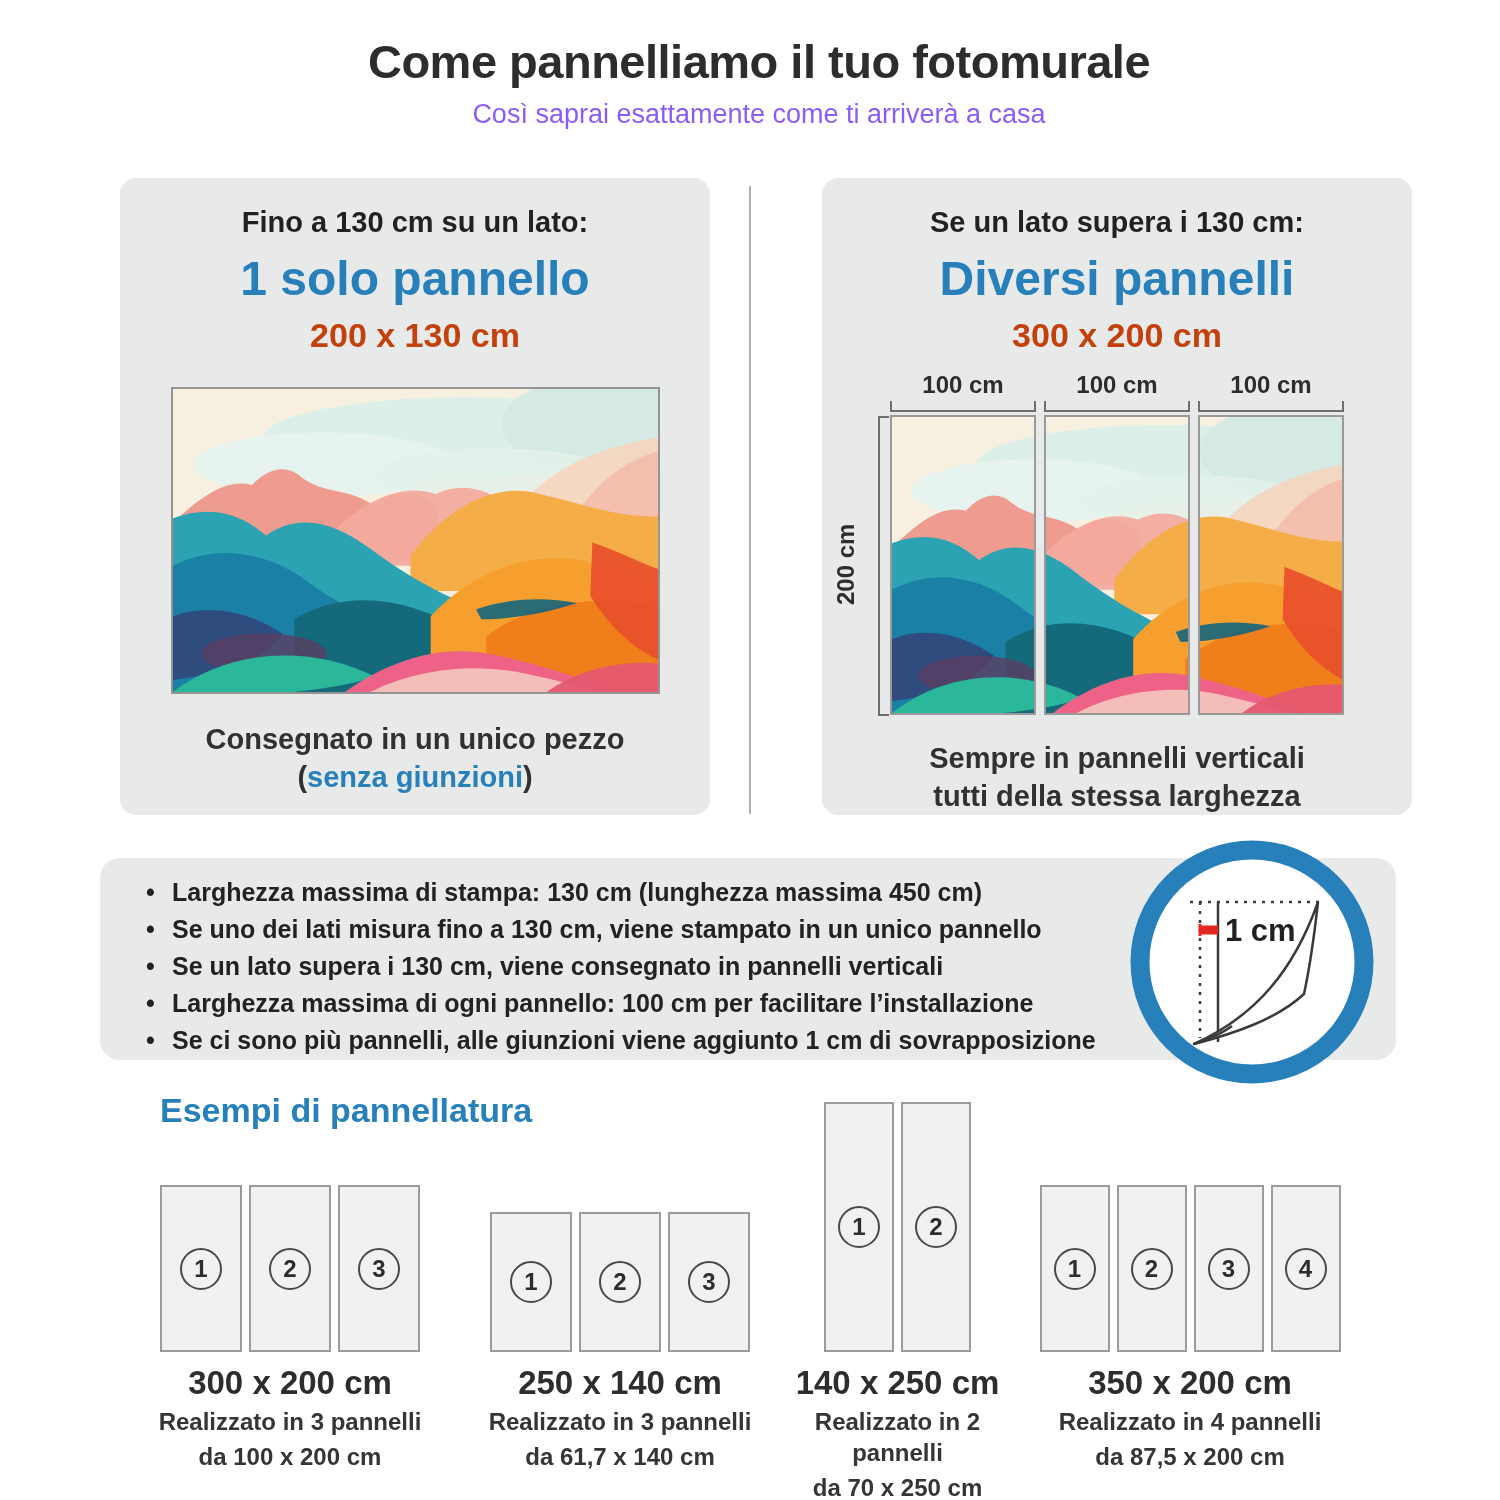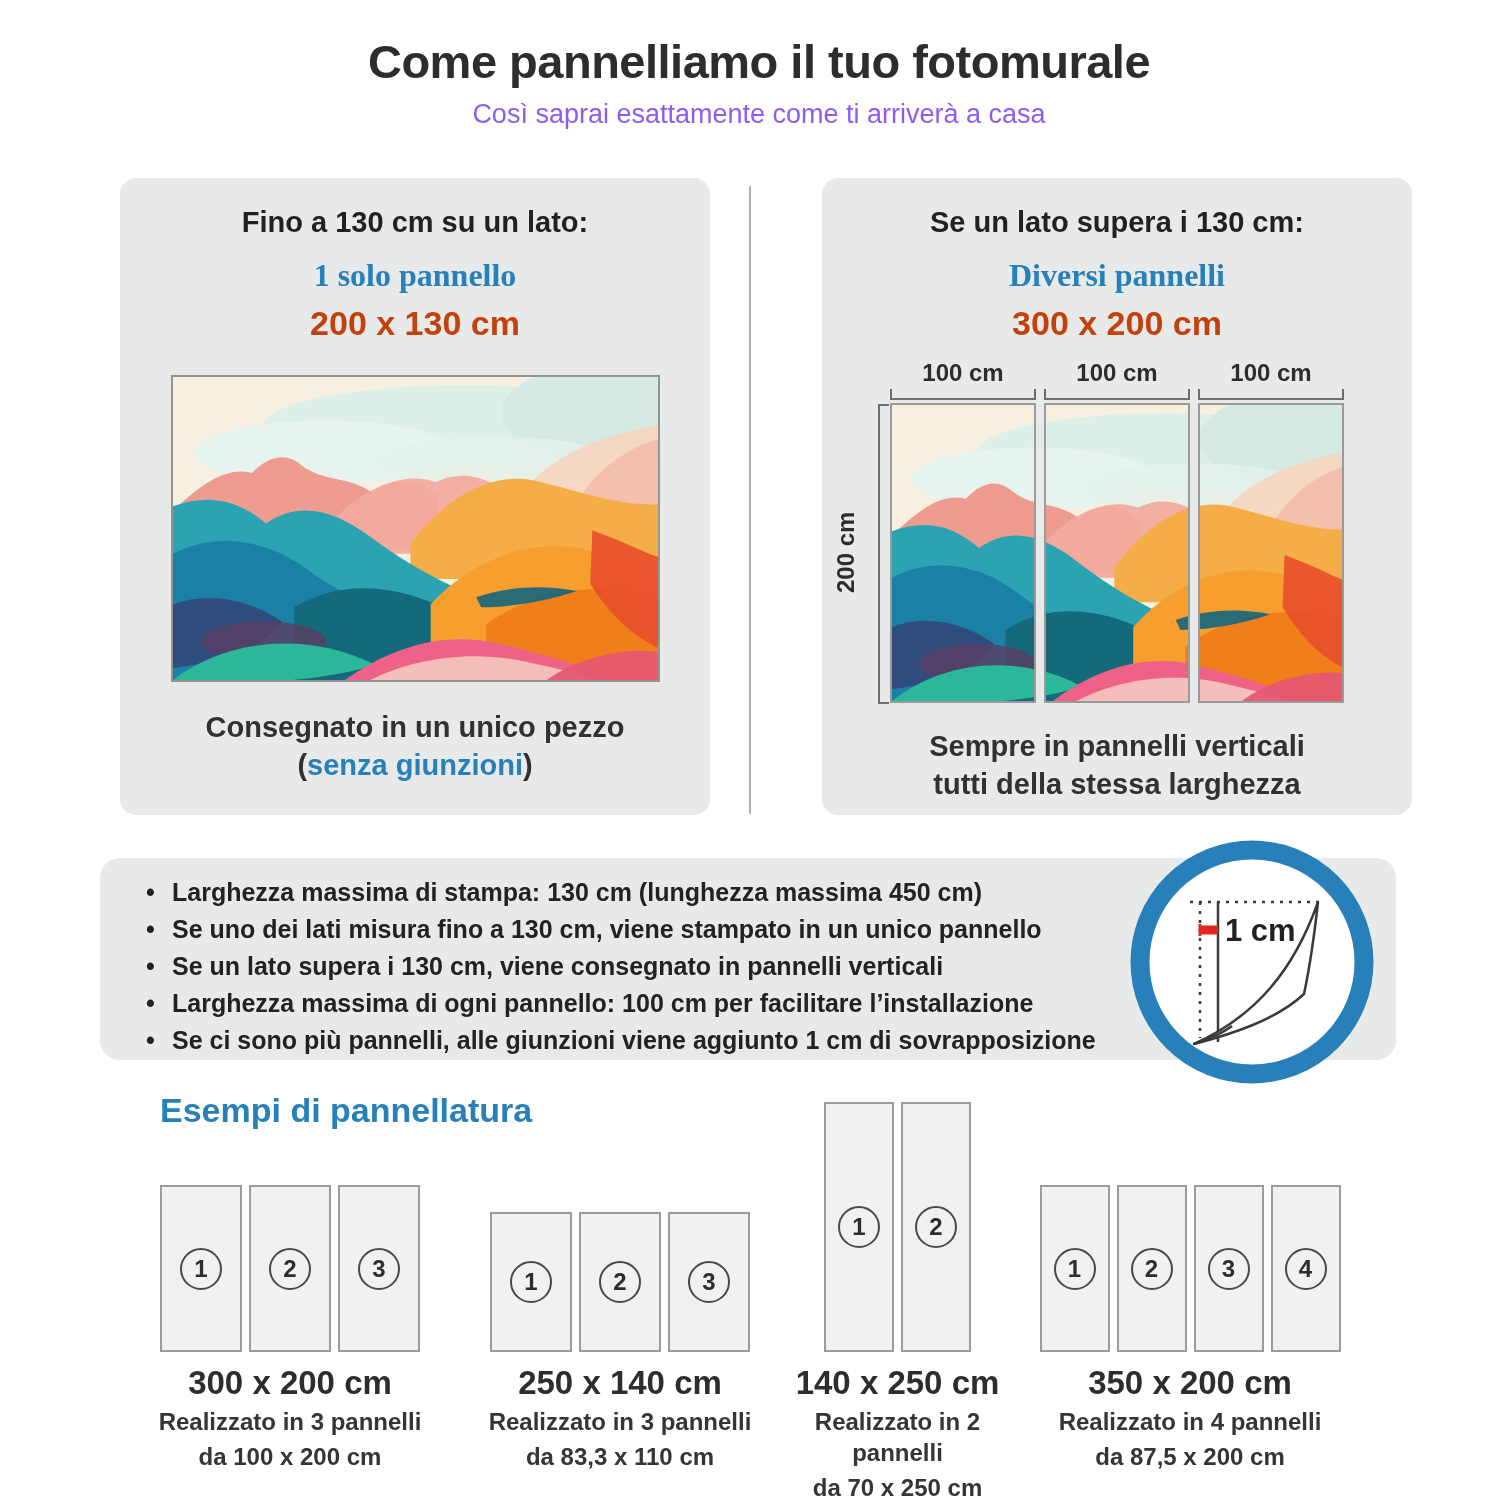--- a/index.html
+++ b/index.html
@@ -17,21 +17,21 @@
   .hdr .sub{margin-top:10px;font-size:27px;font-weight:normal;color:#8b5cf6;}
   
   .card{
     position:absolute;top:178px;width:590px;height:637px;
     background:#e8e9e9;border-radius:16px;text-align:center;
   }
   .card.left{left:120px;}
   .card.right{left:822px;}
   .divider{position:absolute;left:749px;top:186px;width:2px;height:628px;background:#b0b0b0;}
   .card .intro{margin:0;padding-top:28px;font-size:29px;font-weight:bold;color:#1f2122;}
-  .card .headline{margin-top:18px;font-size:32px;font-weight:bold;color:#2880ba;font-family:Liberation Serif, serif;}
+  .card .headline{margin-top:12px;font-size:48px;font-weight:bold;color:#2880ba;}
   .card .size{margin-top:10px;font-size:34px;font-weight:bold;color:#c2410c;}
   .artwork-frame{
     display:inline-block;margin-top:32px;border:2px solid #949494;
     line-height:0;background:#fff;
   }
   .caption{margin-top:24px;font-size:29px;font-weight:600;color:#2f3133;line-height:38px;}
   .caption .hl{color:#2880ba;font-weight:bold;}
   
   .fig{position:relative;width:454px;margin:16px auto 0 auto;}
   .mrow{display:flex;gap:8px;}
@@ -232,21 +232,21 @@
         </div>
       <div class="ex-panel" style="width:78px;height:136px">
           <span class="num">2</span>
         </div>
       <div class="ex-panel" style="width:78px;height:136px">
           <span class="num">3</span>
         </div>
     </div>
     <div class="ex-size">250 x 140 cm</div>
     <div class="ex-line">Realizzato in 3 pannelli</div>
-    <div class="ex-line">da 83,3 x 110 cm</div>
+    <div class="ex-line">da 61,7 x 140 cm</div>
   </div>
 
   <div class="ex g3">
     <div class="ex-canvas">
       <div class="ex-panel" style="width:66px;height:246px">
           <span class="num">1</span>
         </div>
       <div class="ex-panel" style="width:66px;height:246px">
           <span class="num">2</span>
         </div>

